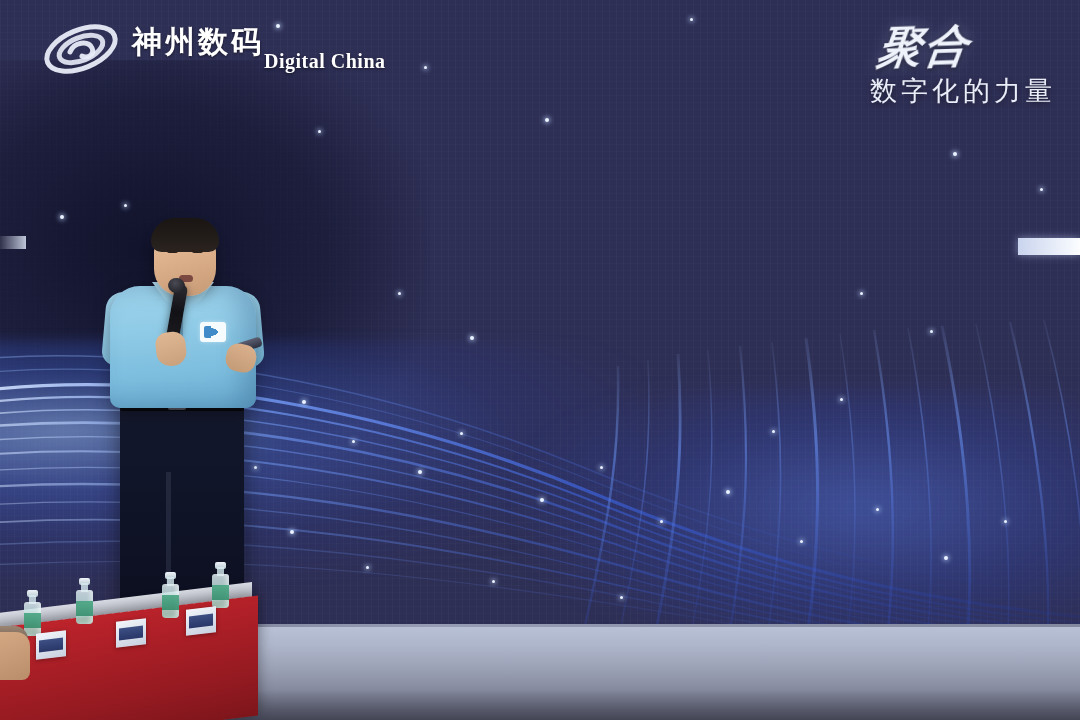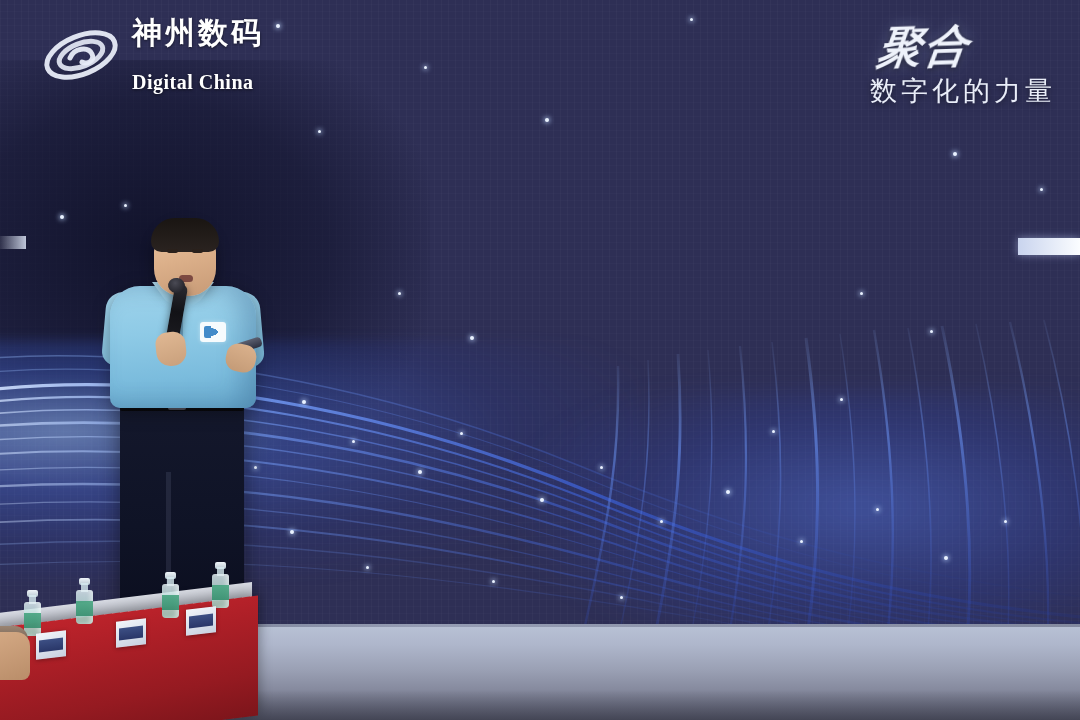--- a/index.html
+++ b/index.html
@@ -44,21 +44,21 @@
     filter:blur(10px);
   }
 
   
   .particles{position:absolute;inset:0;pointer-events:none;}
   .pt{position:absolute;background:#eaf2ff;border-radius:50%;box-shadow:0 0 5px 1px rgba(190,215,255,.75);}
 
   
   .logo{position:absolute;left:40px;top:18px;display:flex;align-items:center;gap:10px;}
   .logo-mark{width:82px;height:62px;flex:0 0 auto;}
-  .logo-text{display:flex;flex-direction:column;line-height:1;}
+  .logo-text{display:flex;flex-direction:row;line-height:1;}
   .logo-cn{
     font-size:30px;font-weight:700;color:#fff;letter-spacing:3px;
     text-shadow:0 1px 3px rgba(0,0,0,.55);
   }
   .logo-en{
     font-size:20px;font-weight:700;color:#fff;letter-spacing:.5px;margin-top:24px;
     font-family:"Liberation Serif","DejaVu Serif",serif;
     text-shadow:0 1px 3px rgba(0,0,0,.55);
   }
 

